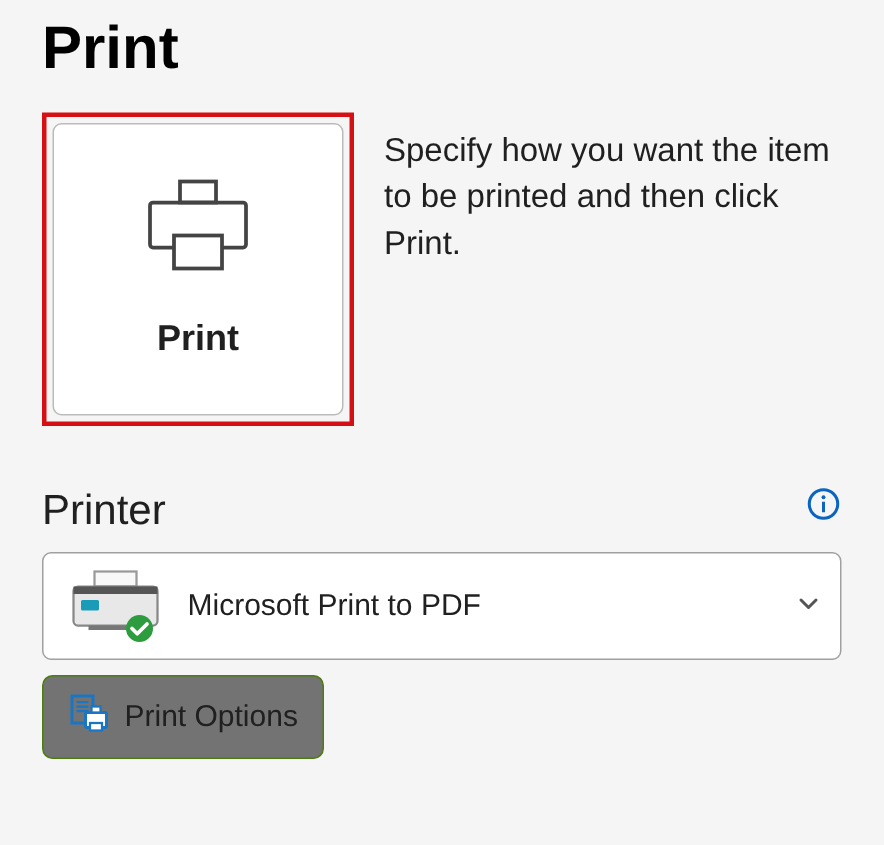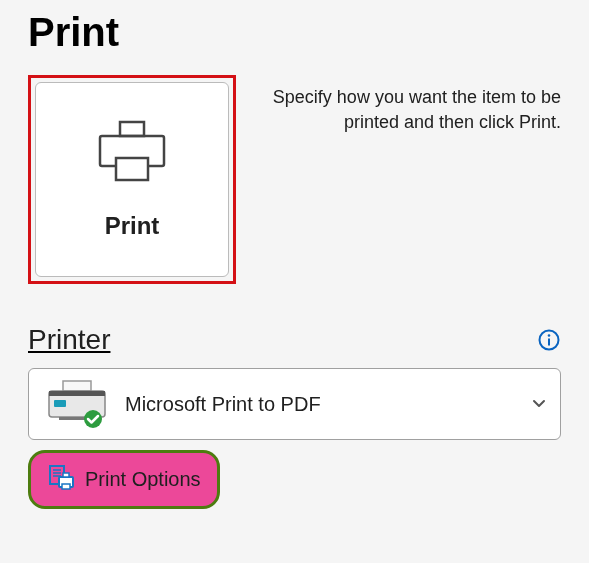--- a/index.html
+++ b/index.html
@@ -42,33 +42,31 @@
       justify-content: center;
       gap: 24px;
       cursor: pointer;
     }
     .print-button-label {
       font-size: 24px;
       font-weight: 600;
       color: #202020;
     }
     .print-instruction {
-      font-size: 18px;
+      font-size: 22px;
       color: #202020;
       line-height: 1.4;
       flex: 1;
       padding-top: 10px;
-      text-align: right;
     }
     .printer-header {
       display: flex;
-      align-items: center;
+      align-items: flex-start;
       justify-content: space-between;
       margin-bottom: 12px;
-      text-decoration: underline;
     }
     .printer-section-title {
       font-size: 28px;
       font-weight: 400;
       color: #202020;
     }
     .info-icon {
       width: 24px;
       height: 24px;
       display: flex;
@@ -108,23 +106,23 @@
       font-size: 20px;
       color: #202020;
     }
     .chevron {
       color: #555;
     }
     .print-options-button {
       display: inline-flex;
       align-items: center;
       gap: 10px;
-      background: #ec4899;
-      border: 3px solid #4d7c0f;
-      border-radius: 17px;
+      background: #737373;
+      border: 1px solid #4d7c0f;
+      border-radius: 7px;
       padding: 10px 16px;
       cursor: pointer;
       font-size: 20px;
       color: #202020;
     }
   </style>
 </head>
 <body>
 
 

